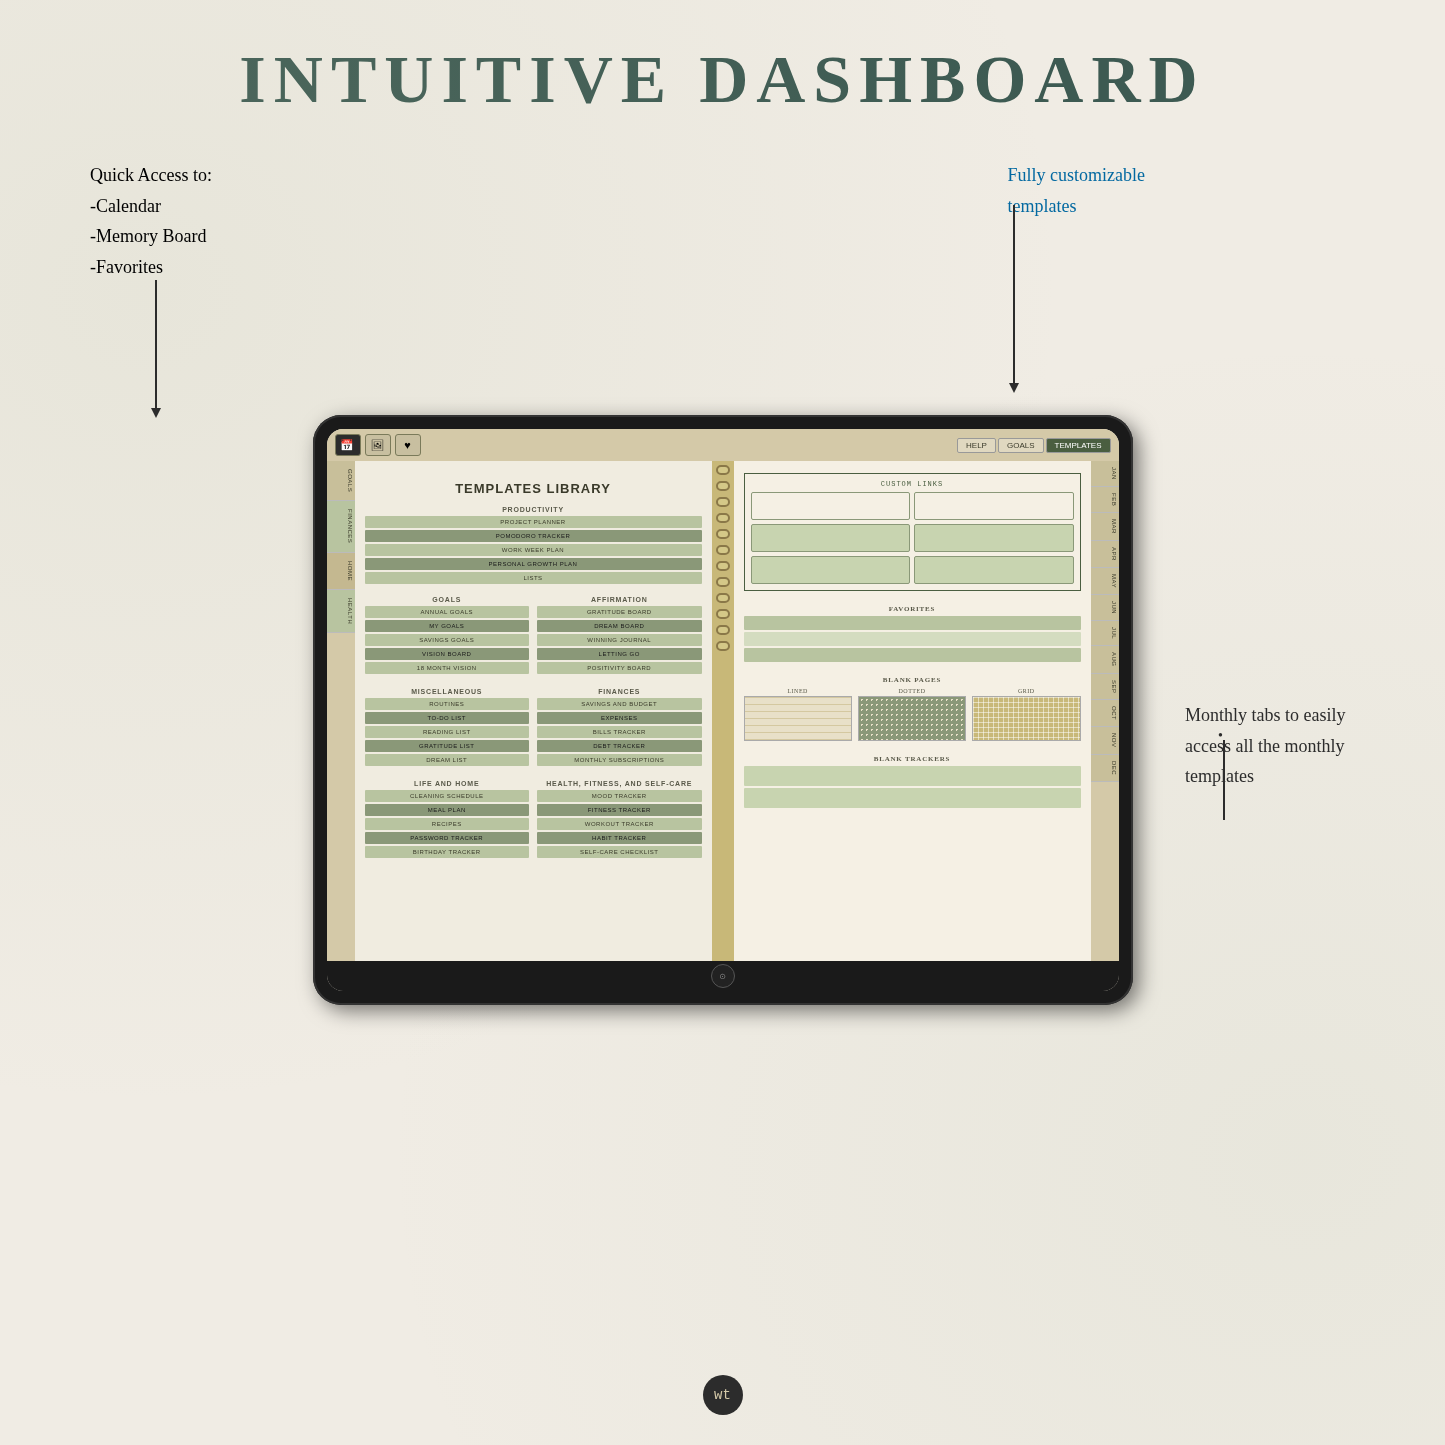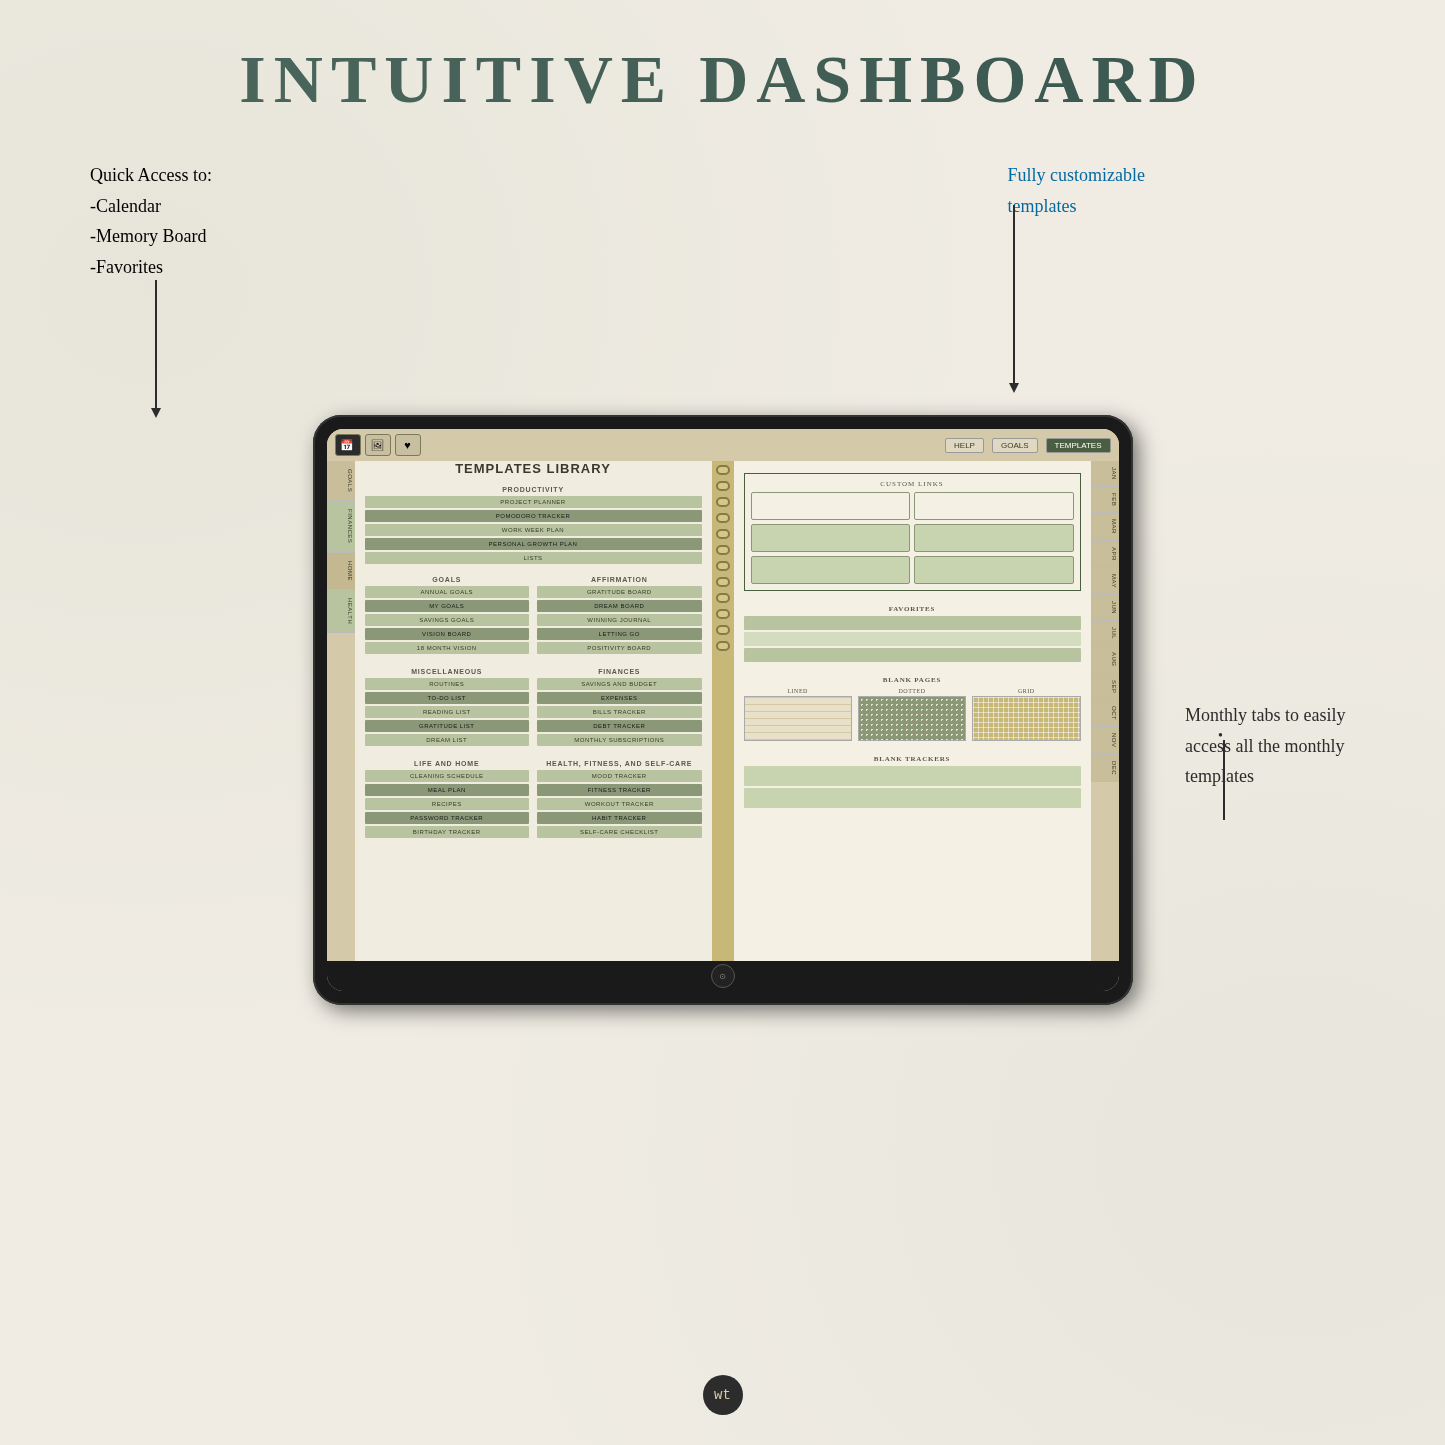--- a/index.html
+++ b/index.html
@@ -174,21 +174,21 @@
       background: #c8bfa0;
     }
 
     .tab-icon-box.active {
       background: #2c2c2c;
       color: white;
     }
 
     .tab-nav {
       display: flex;
-      gap: 8px;
+      gap: 2px;
       margin-left: auto;
     }
 
     .tab-nav-item {
       font-size: 8px;
       font-family: Arial, sans-serif;
       color: #3a3a2a;
       padding: 2px 8px;
       border: 1px solid #999;
       background: #e0d8c0;
@@ -253,21 +253,21 @@
       height: 10px;
       border: 2px solid #8a7848;
       border-radius: 5px;
       background: #d4c888;
     }
 
     
     .left-page {
       flex: 1;
       background: #f0ece0;
-      padding: 0 10px;
+      padding: 20px 10px;
       overflow-y: auto;
       font-family: Arial, sans-serif;
     }
 
     .page-main-title {
       text-align: center;
       font-size: 13px;
       font-weight: bold;
       color: #3a3a2a;
       letter-spacing: 1px;
@@ -351,20 +351,21 @@
       margin-bottom: 8px;
     }
 
     .custom-links-title {
       text-align: center;
       font-size: 7px;
       color: #4a5e40;
       letter-spacing: 1px;
       margin-bottom: 4px;
       text-transform: uppercase;
+      font-family: Liberation Mono, monospace;
     }
 
     .link-grid {
       display: grid;
       grid-template-columns: 1fr 1fr;
       gap: 4px;
     }
 
     .link-cell {
       border: 1px solid #8a9878;

